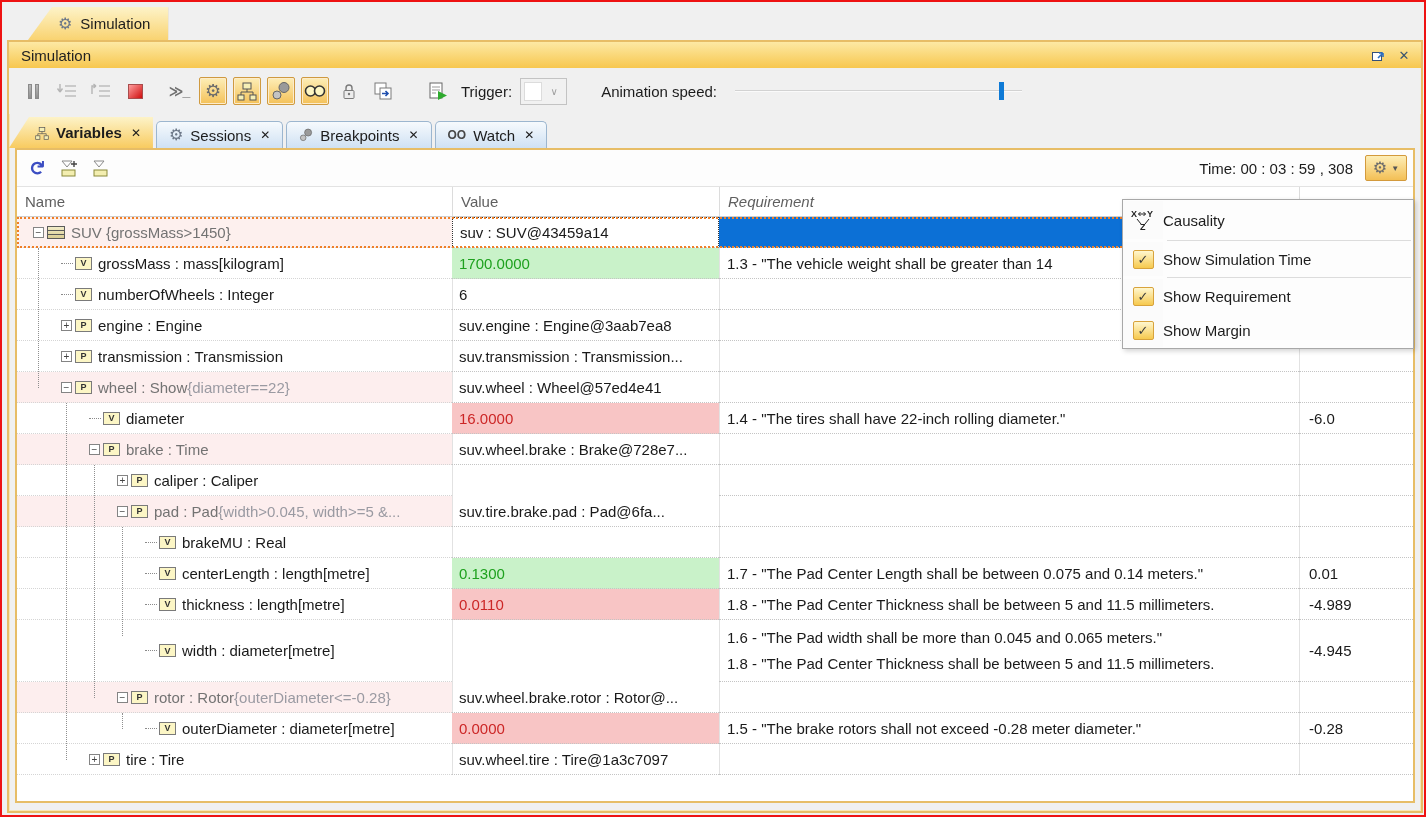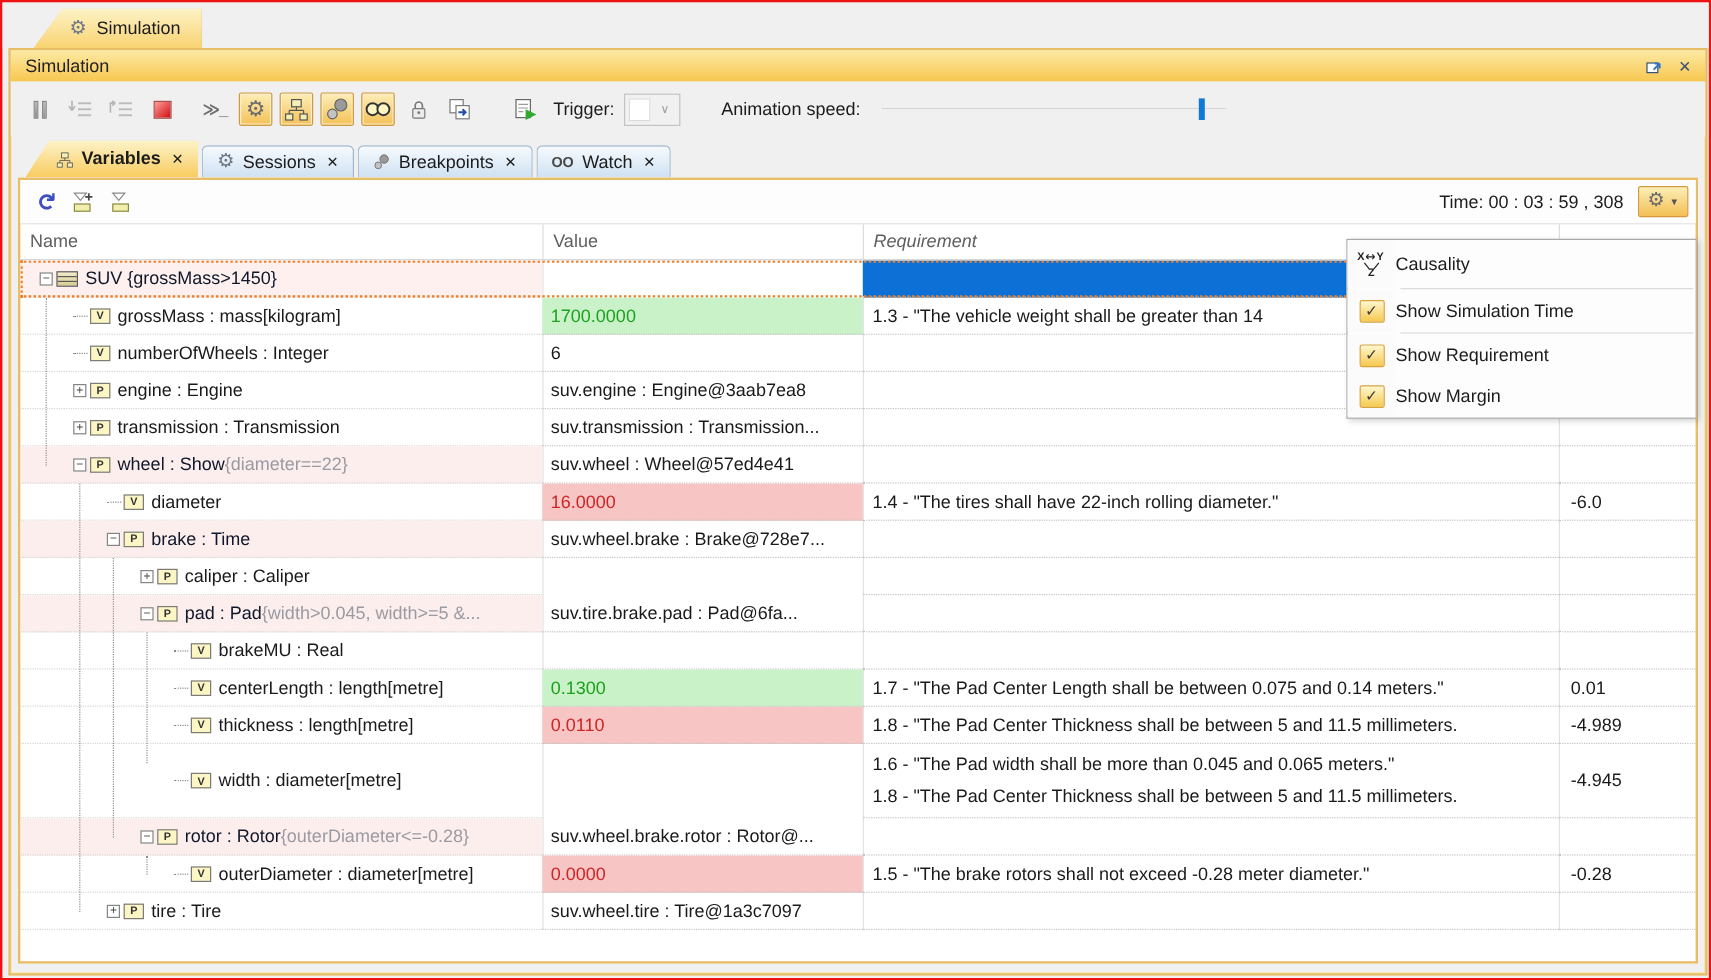--- a/index.html
+++ b/index.html
@@ -35,21 +35,21 @@
   .group-gap{width:10px;}
   .lbl{margin:0 8px 0 4px;}
   .combo{width:47px;height:27px;background:#f1f1f1;border:1px solid #c3c3c3;display:flex;align-items:center;}
   .combo .well{width:18px;height:19px;background:#fff;border:1px solid #dcdcdc;margin-left:3px;}
   .combo .chev{flex:1;text-align:center;color:#9e9e9e;font-size:10px;}
   .slider{position:relative;width:287px;height:20px;margin-left:10px;}
   .slider .track{position:absolute;left:0;right:0;top:9px;height:2px;background:#d2d2d2;border-bottom:1px solid #fafafa;}
   .slider .handle{position:absolute;top:1px;width:5px;height:18px;background:#0e7ad6;left:92%;}
 
   
-  .tabstrip{height:34px;display:flex;align-items:flex-end;padding-left:12px;gap:3px;}
+  .tabstrip{height:34px;display:flex;align-items:flex-end;padding-left:0;gap:3px;}
   .itab{display:flex;align-items:center;gap:7px;font-size:15px;color:#1c1c1c;padding:0 12px;height:27px;
     background:linear-gradient(#f6fafd,#cfe1f3);border:1px solid #9cb6cf;border-bottom:none;border-radius:5px 5px 0 0;}
   .itab.active{height:31px;font-weight:bold;border:none;border-radius:0;
     background:linear-gradient(#fdf3c8,#f8cb60);clip-path:polygon(20px 0,100% 0,100% 100%,0 100%);padding-left:26px;filter:drop-shadow(0 0 1px #c9a24f);}
   .tab-x{font-size:12px;font-weight:bold;color:#1b1b1b;margin-left:2px;}
   .oo-glyph{font-weight:bold;font-size:12px;color:#474747;letter-spacing:0;}
 
   
   .panel{position:absolute;left:6px;top:106px;width:1400px;height:655px;background:#fff;border:2px solid #e7bd66;}
   .minibar{height:36px;display:flex;align-items:center;padding:0 6px 0 8px;background:#fdfdfd;}
@@ -76,21 +76,21 @@
   .cell.req{left:702px;width:580px;display:flex;flex-direction:column;justify-content:center;padding-left:8px;border-bottom:1px dotted #c4c4c4;}
   .cell.margin{left:1282px;width:114px;display:flex;align-items:center;padding-left:10px;border-bottom:1px dotted #c4c4c4;}
   .reqline{line-height:26px;}
   .row.pinkname .cell.name{background:#fdeeee;}
   .row.selected .cell.name{background:#fdf0ee;}
   .v-green{background:#c9f2c9;color:#1ea11e;}
   .v-red{background:#f8c5c5;color:#cc2626;}
   .v-focus{border:1px dotted #333;background:#fff;}
   .req-blue{background:#0c70d6;}
   .nm{margin-left:6px;}
-  .nm.red{color:#0f172a;}
+  .nm.red{color:#737373;}
   .constraint{color:#9a9aa2;}
   .indent{display:inline-block;height:1px;flex:none;}
   .expander{flex:none;width:11px;height:11px;border:1px solid #848484;background:#fff;display:flex;align-items:center;justify-content:center;
     font-size:10px;line-height:9px;color:#444;margin-right:3px;}
   .leafdots{flex:none;width:12px;height:1px;border-bottom:1px dotted #8a8a8a;margin-right:2px;}
   .ticon{flex:none;display:flex;align-items:center;justify-content:center;}
   .ticon.value,.ticon.part{width:17px;height:13px;background:#fcf6c5;border:1px solid #7a7a7a;font-size:9px;font-weight:bold;color:#333;}
   .ticon.block{width:18px;height:13px;border:1px solid #5a5a5a;
     background:linear-gradient(#5a5a5a,#5a5a5a) 0 3px/100% 1px no-repeat,
                linear-gradient(#5a5a5a,#5a5a5a) 0 7px/100% 1px no-repeat,
@@ -291,20 +291,21 @@
         <div class="colline" style="left:435px"></div>
         <div class="colline" style="left:702px"></div>
         <div class="colline" style="left:1282px"></div>
       <div class="row selected" style="top: 0px; height: 31px;">
             <div class="cell name">
               <span class="indent" style="width: 16px;"></span>
               <span class="expander">−</span>
               <span class="ticon block"></span>
               <span class="nm red">SUV {grossMass&gt;1450}</span>
             </div>
+            <div class="cell value v-focus">suv : SUV@43459a14</div>
             <div class="cell req req-blue"></div>
             <div class="cell margin"></div>
             <div class="selout"></div>
           </div>
           <div class="row" style="top: 31px; height: 31px;">
             <div class="cell name">
               <span class="indent" style="width: 44px;"></span>
               <span class="leafdots"></span>
               <span class="ticon value">V</span>
               <span class="nm">grossMass : mass[kilogram]</span>

